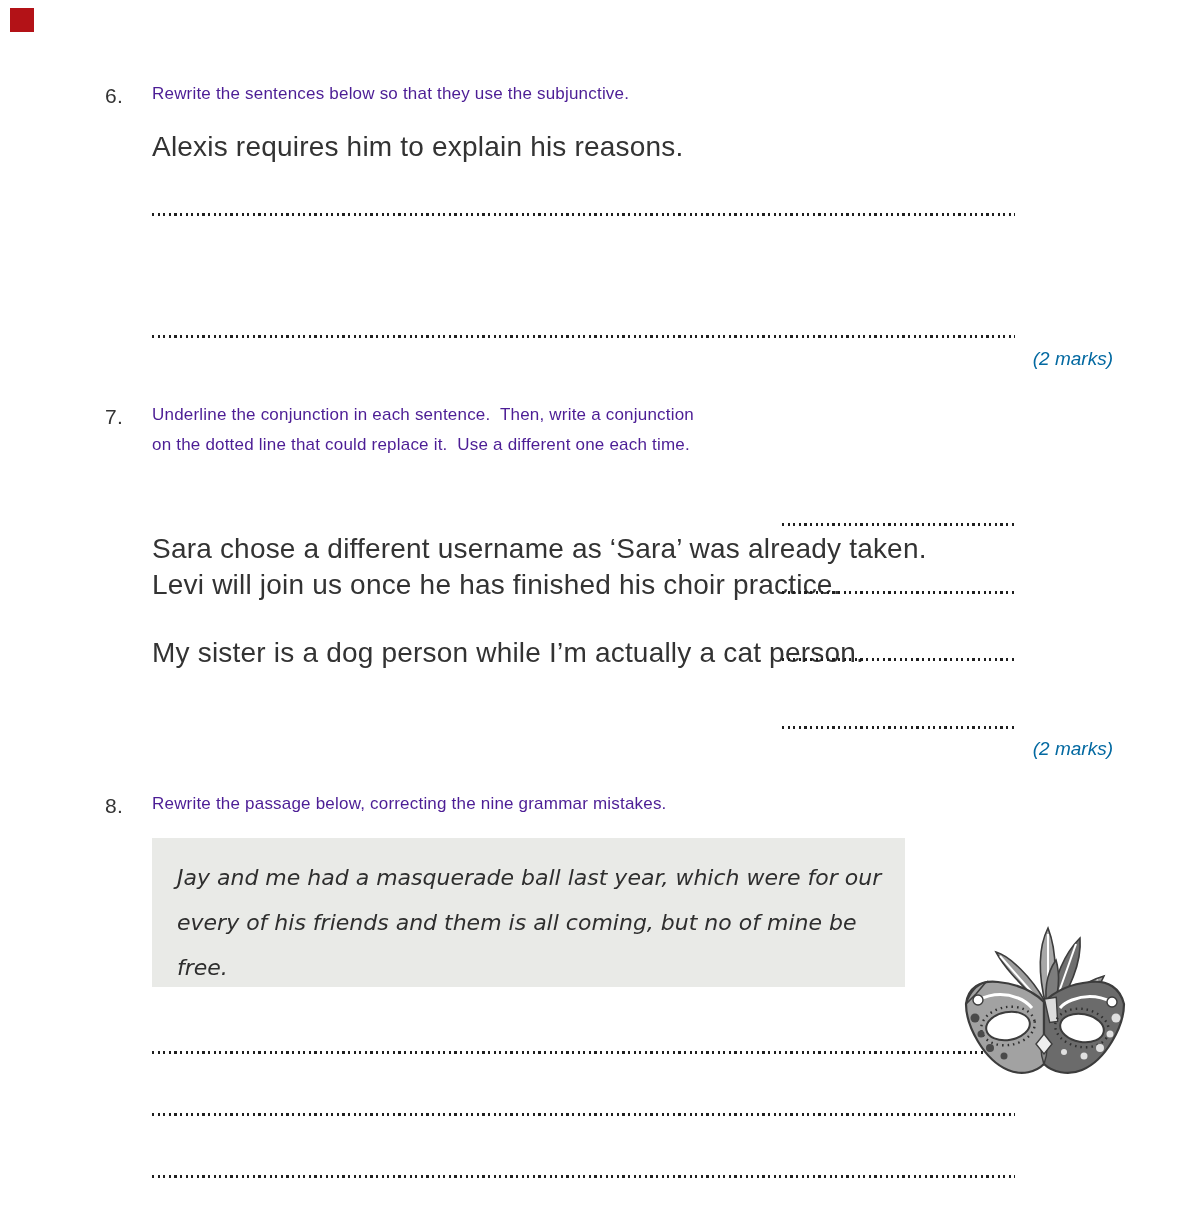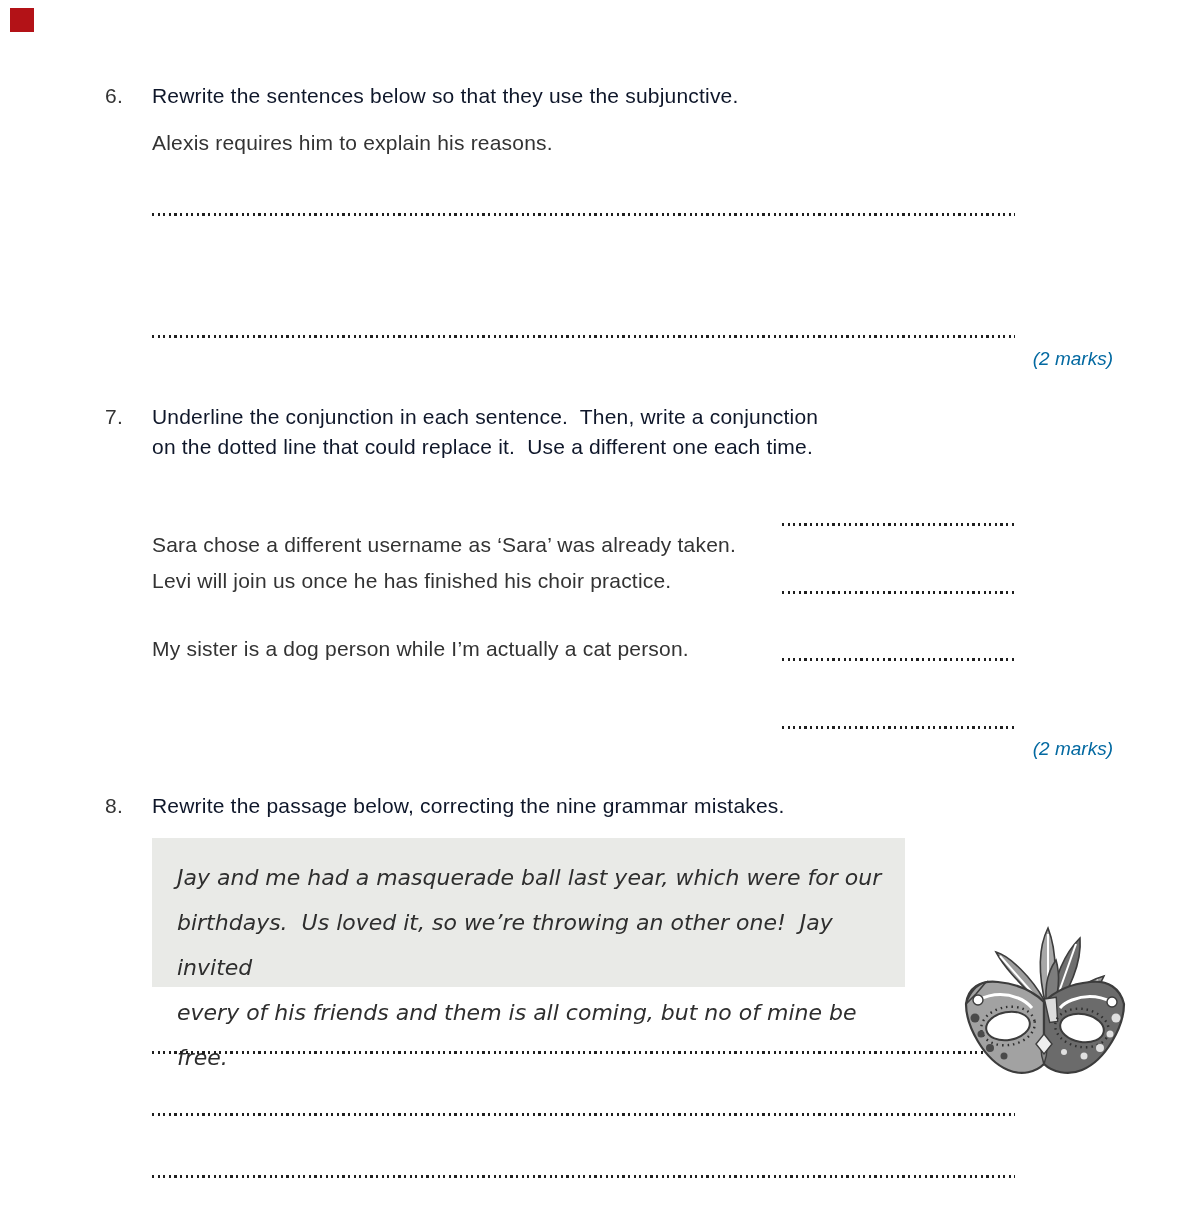--- a/index.html
+++ b/index.html
@@ -9,24 +9,24 @@
     background:#ffffff;
     font-family:"Liberation Sans", sans-serif;
     color:#333333;
     overflow:hidden;
   }
   .abs{position:absolute;}
   .qnum{
     font-size:21px;color:#333;letter-spacing:.2px;white-space:pre-wrap;
   }
   .qtext{
-    font-size:21px;color:#0f172a;letter-spacing:.2px;white-space:pre-wrap;
+    font-size:17px;color:#4c1d95;letter-spacing:.2px;white-space:pre-wrap;
   }
   .sentence{
-    font-size:21px;color:#333;letter-spacing:.2px;white-space:pre-wrap;
+    font-size:28px;color:#333;letter-spacing:.2px;white-space:pre-wrap;
   }
   .marks{
     font-size:19px;color:#0369a1;font-style:italic;white-space:pre-wrap;
   }
   .dotline{
     height:3px;
     background-image:repeating-linear-gradient(to right,#1f1f1f 0 2.2px, transparent 2.2px 5.6px);
     background-position:left bottom;background-repeat:repeat-x;background-size:100% 3px;
   }
   .corner-tab{width:24px;height:24px;}
@@ -79,21 +79,20 @@
 
   <div class="abs dotline" style="left:782px;top:726px;width:233px;"></div>
 
   <div class="abs marks" style="right:87px;top:738px;">(2 marks)</div>
 
   <div class="abs qnum" style="left:105px;top:794px;">8.</div>
   <div class="abs qtext" style="left:152px;top:794px;">Rewrite the passage below, correcting the nine grammar mistakes.</div>
 
   <div class="abs passage-box" style="left:152px;top:838px;">
     <div class="passage-line">Jay and me had a masquerade ball last year, which were for our</div>
-    <div class="passage-line">birthdays.  Us loved it, so we’re throwing an other one!  Jay invited</div>
     <div class="passage-line">every of his friends and them is all coming, but no of mine be free.</div>
   </div>
 
   <div class="abs dotline" style="left:152px;top:1051px;width:833px;"></div>
   <div class="abs dotline" style="left:152px;top:1113px;width:863px;"></div>
   <div class="abs dotline" style="left:152px;top:1175px;width:863px;"></div>
 
   <div class="abs" style="left:960px;top:922px;width:172px;height:162px;">
     <svg width="172" height="162" viewBox="0 0 172 162" xmlns="http://www.w3.org/2000/svg">
 

